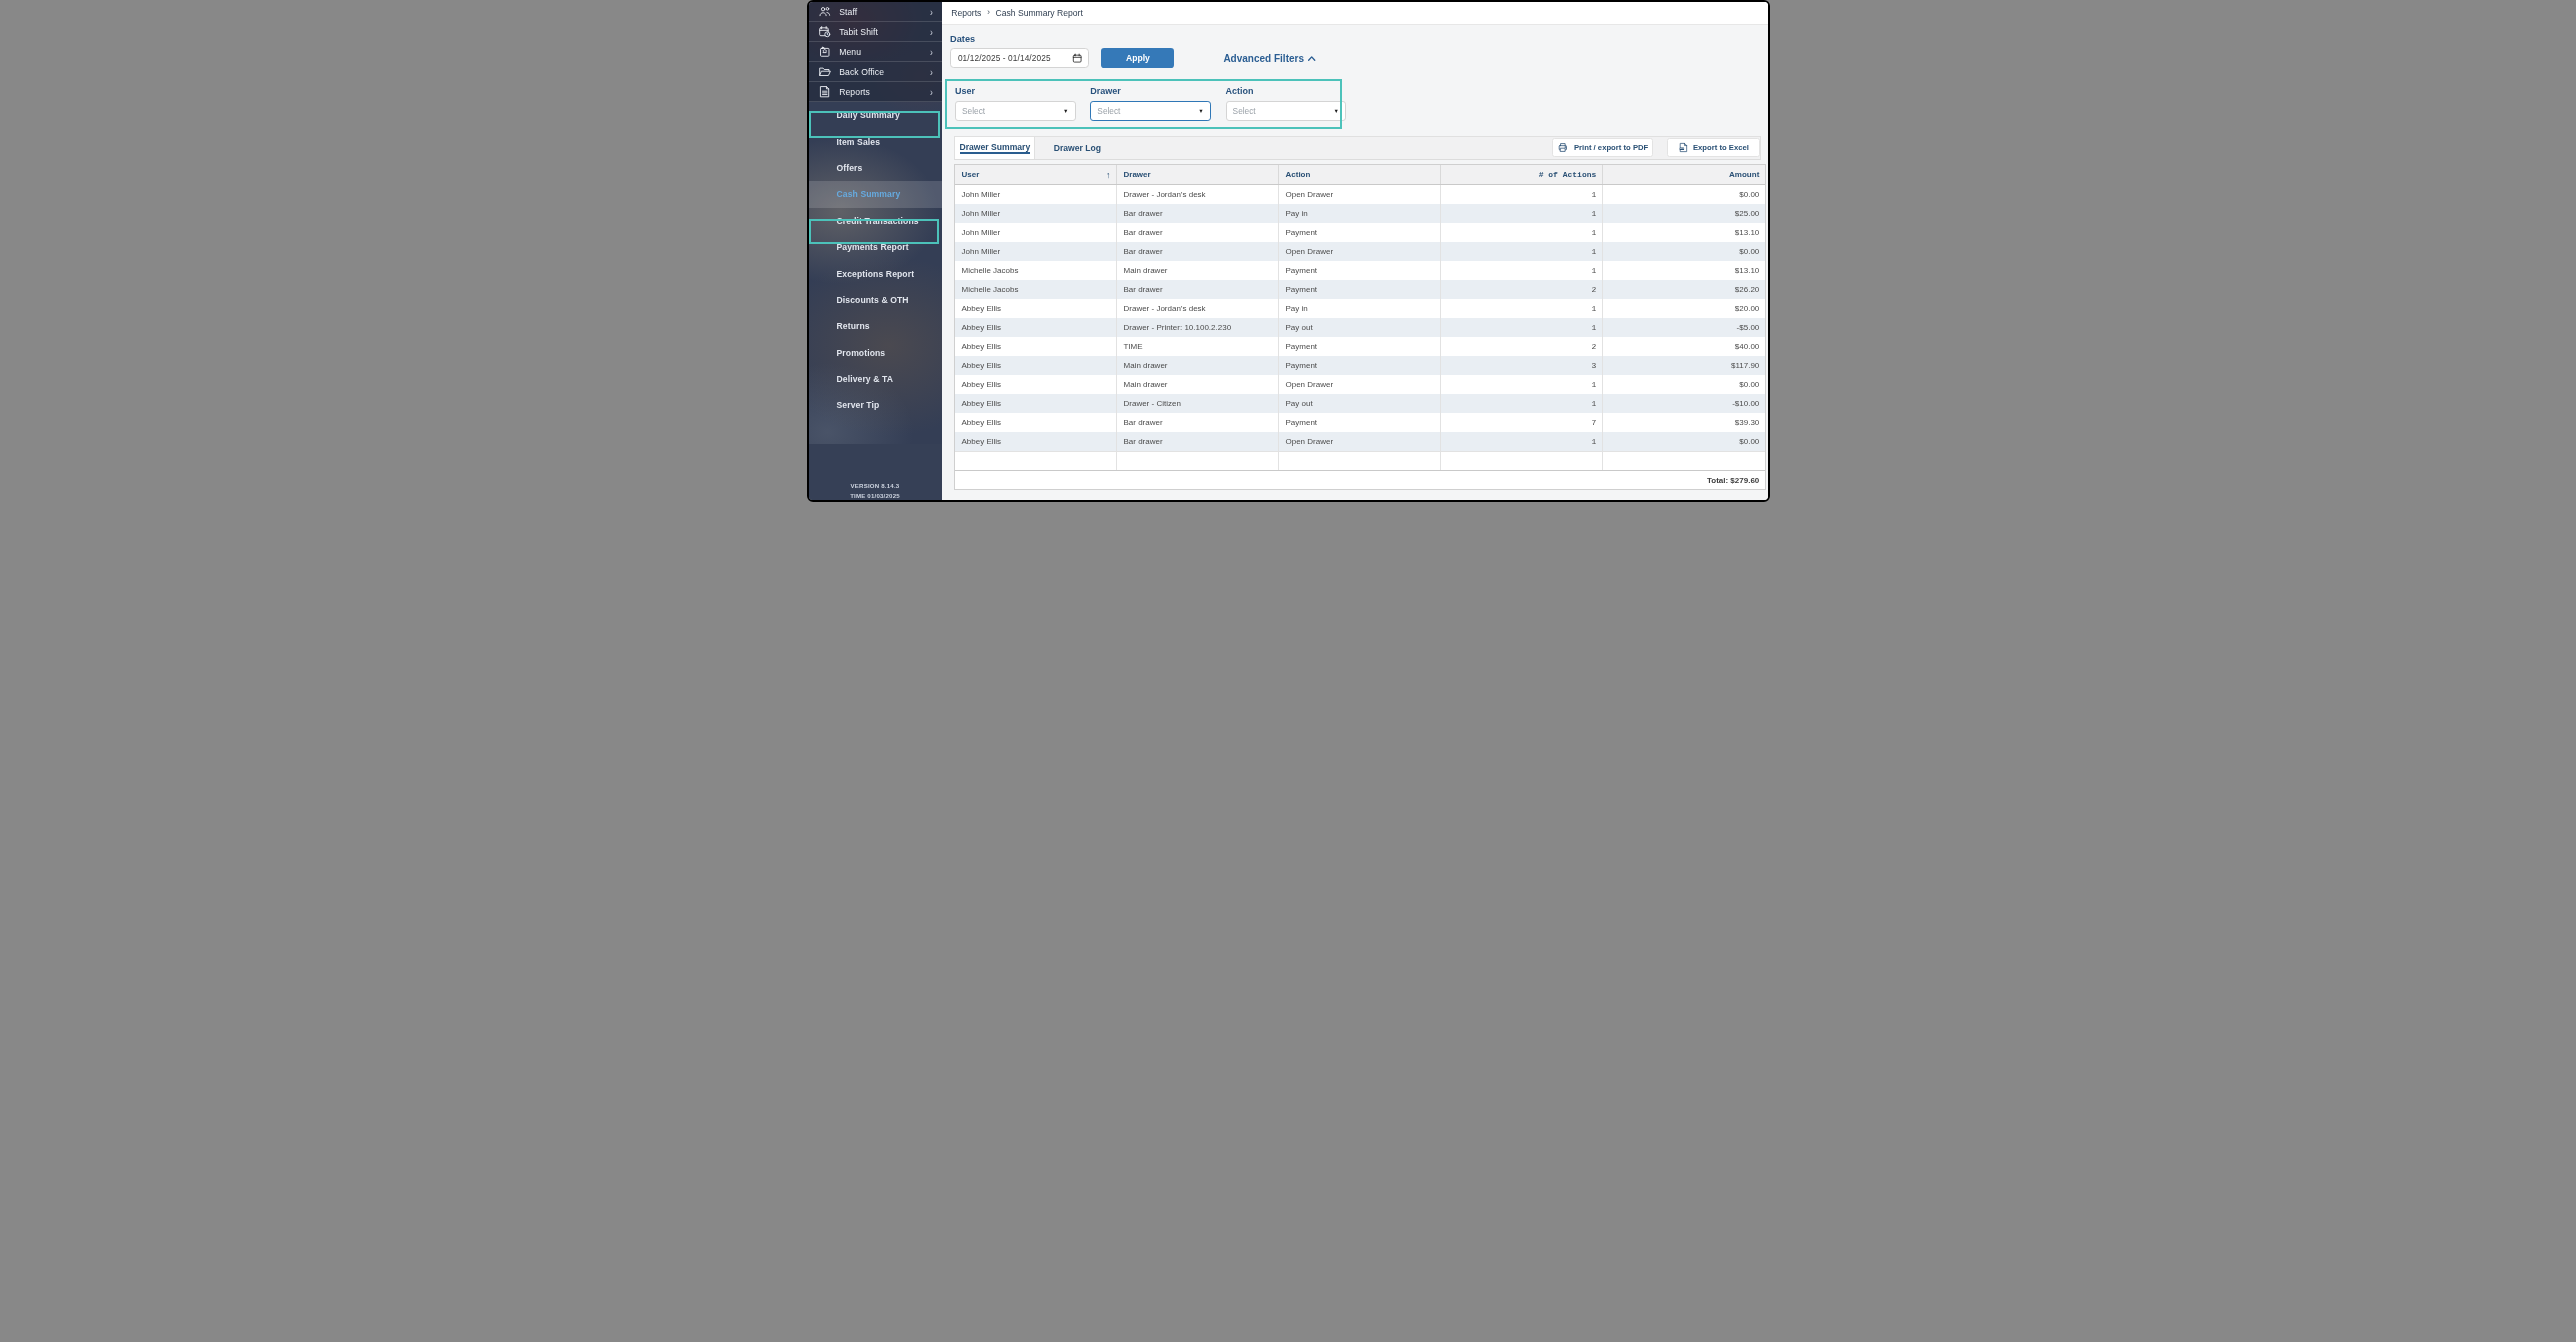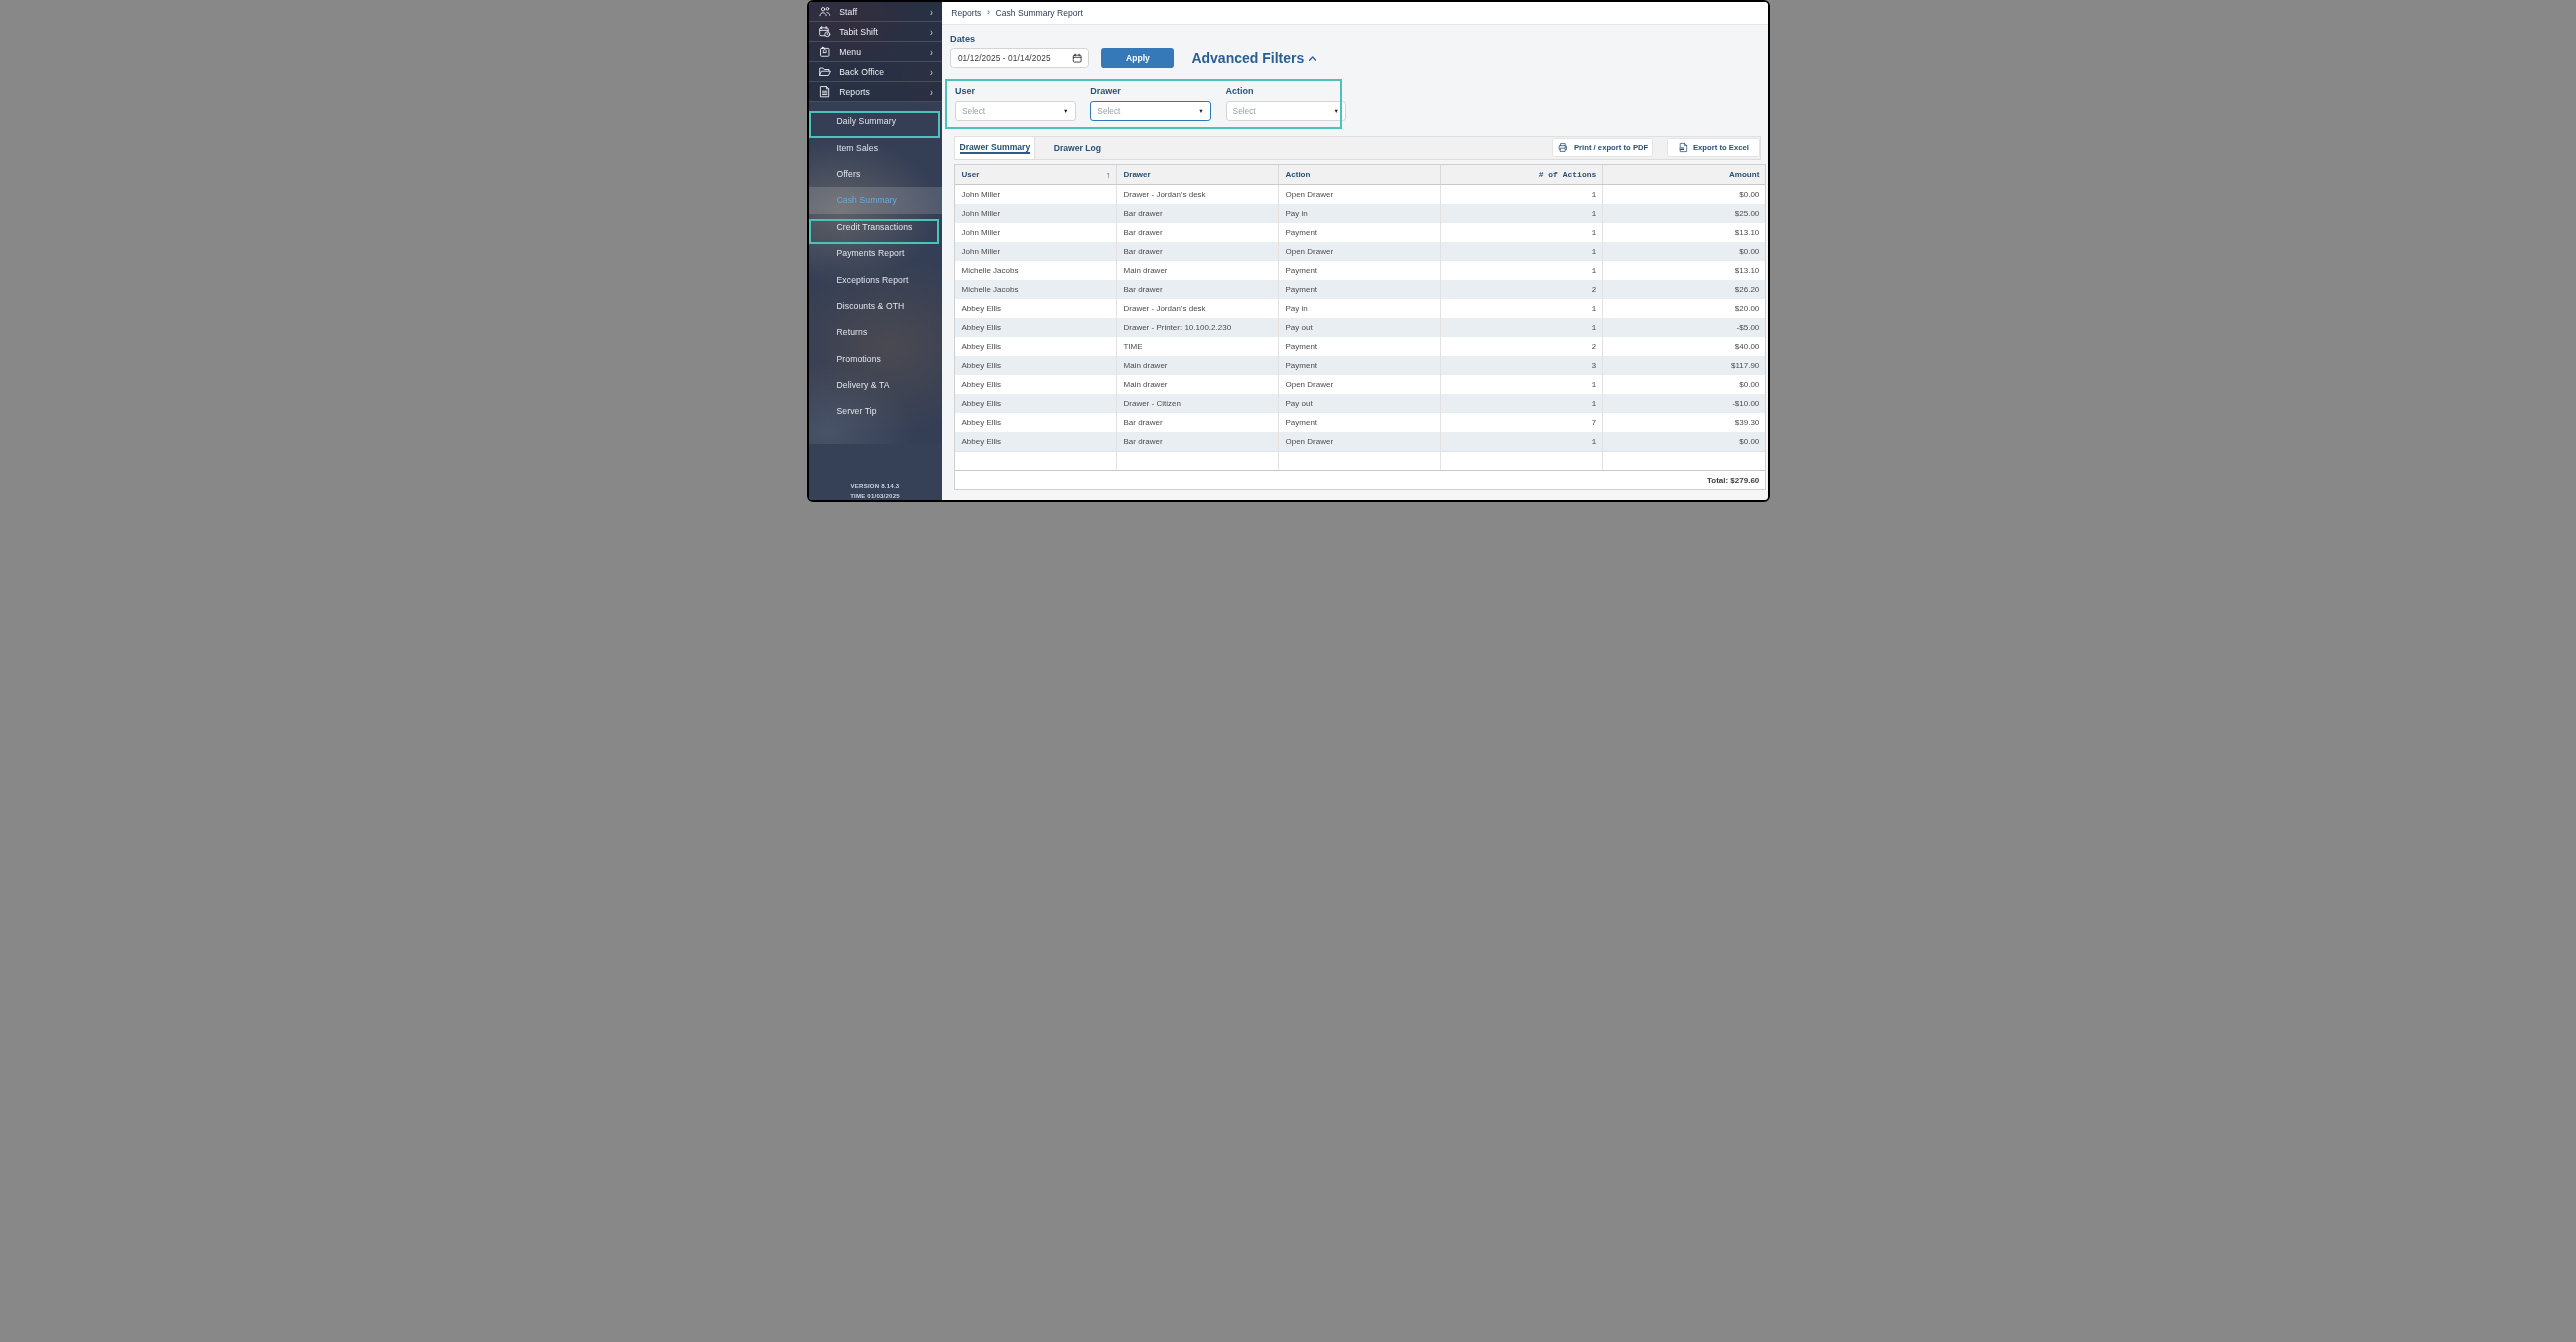--- a/index.html
+++ b/index.html
@@ -25,21 +25,21 @@
   .main-nav { position:relative; }
   .main-item {
     height:20px; display:flex; align-items:center; gap:7.4px; padding:0 8.6px 0 9.8px;
     background:rgba(36,43,61,.72); border-bottom:0.6px solid rgba(255,255,255,.14);
     cursor:pointer;
   }
   .main-item .mi-icon { width:13.5px; height:13.5px; flex:0 0 13.5px; display:flex; align-items:center; }
   .main-item .mi-icon svg { width:13.5px; height:13.5px; stroke:#eef1f6; fill:none; stroke-width:1.6; stroke-linecap:round; stroke-linejoin:round; }
   .main-item .mi-label { flex:1; font-size:8.6px; letter-spacing:0.1px; color:#eef1f6; }
   .main-item .mi-chev { font-size:8.6px; color:#cfd5e1; transform:scaleY(1.3); }
-  .sub-nav { position:relative; padding-top:6px; }
+  .sub-nav { position:relative; padding-top:0;font-weight:bold; }
   .sub-item {
     height:26.4px; display:flex; align-items:center; padding-left:28px;
     font-size:8.6px; color:#e2e6ee; cursor:pointer; letter-spacing:0.1px;
   }
   .sub-item.active { background:rgba(255,255,255,.15); color:#66aadf; }
   .sidebar-footer {
     position:absolute; left:0; right:0; bottom:0; height:56px; z-index:3;
     background:#364056; padding-top:38px; text-align:center;
   }
   .sidebar-footer .ver { font-size:6.1px; font-weight:bold; color:#cdd3df; letter-spacing:0.2px; }
@@ -65,21 +65,21 @@
   }
   .date-input .dval { flex:1; font-size:8.3px; color:#3a3a3a; letter-spacing:0.1px; }
   .date-input .cal-ic { width:10.4px; height:10.4px; cursor:pointer; }
   .date-input .cal-ic svg { width:10.4px; height:10.4px; stroke:#1b1b1b; fill:none; stroke-width:1.8; stroke-linecap:round; }
   .apply-btn {
     margin-left:12.3px; width:73px; height:19.7px; background:#3579b8; color:#fff;
     border:none; border-radius:3.1px; font-size:8.6px; font-weight:bold; cursor:pointer;
     font-family:"Liberation Sans", sans-serif;
   }
   .adv-link { margin-left:17px; display:flex; align-items:center; gap:4.3px; cursor:pointer; }
-  .adv-link .adv-txt { font-size:14px; font-weight:bold; color:#2b5e93; }
+  .adv-link .adv-txt { font-size:10px; font-weight:bold; color:#2b5e93;margin-left:32px; }
   .adv-link svg { width:7.4px; height:4.9px; stroke:#2b5e93; stroke-width:2.2; fill:none; stroke-linecap:round; stroke-linejoin:round; }
 
   .filter-panel { margin-top:10.4px; padding:7.4px 0 8.6px 4.9px; width:396px; }
   .filter-groups { display:flex; gap:14.7px; }
   .fgroup { width:121px; }
   .fgroup .flabel { font-size:9px; font-weight:bold; color:#29527d; margin-bottom:4.9px; }
   .select {
     height:20px; background:#fff; border:0.6px solid #d4d4d4; border-radius:3.1px;
     display:flex; align-items:center; padding:0 6.1px; cursor:pointer;
   }

